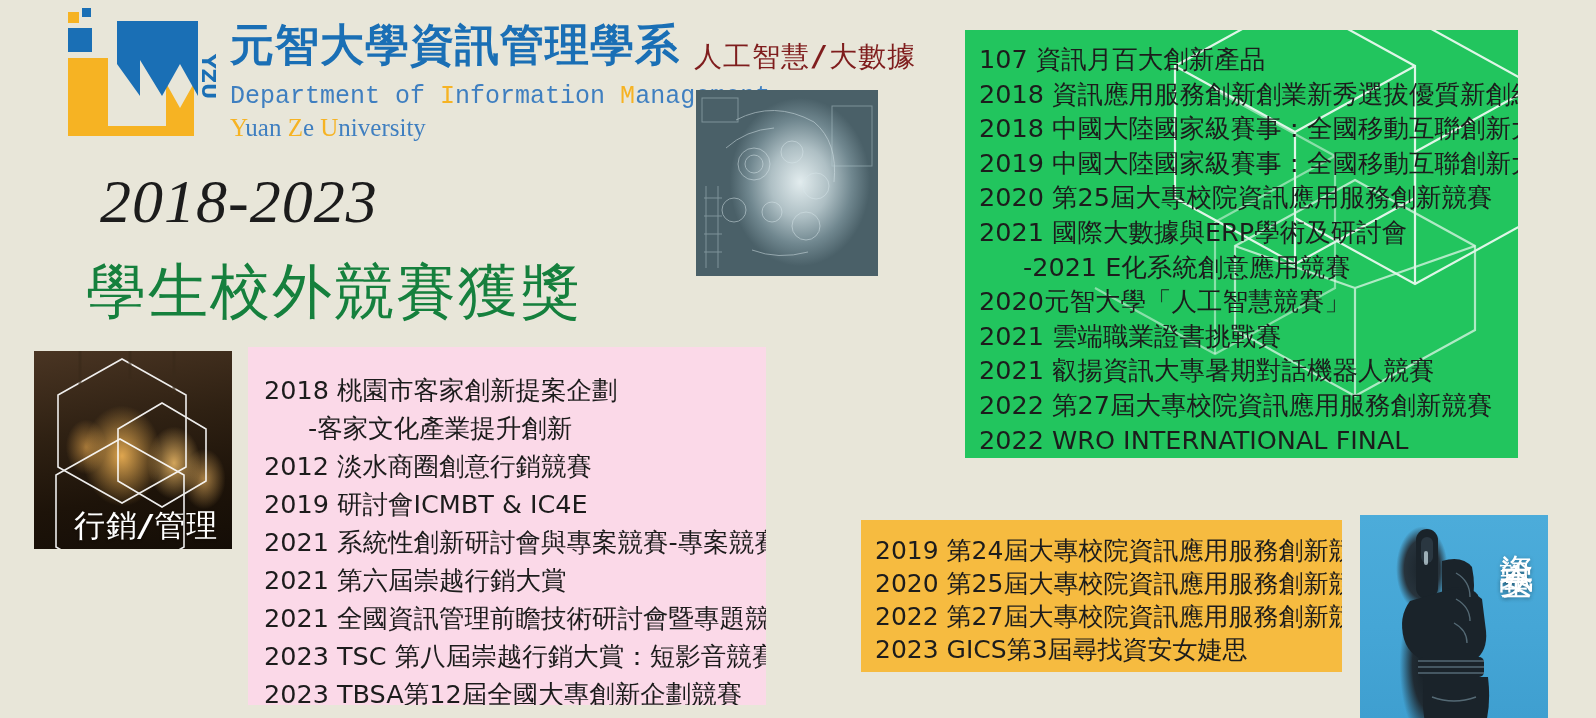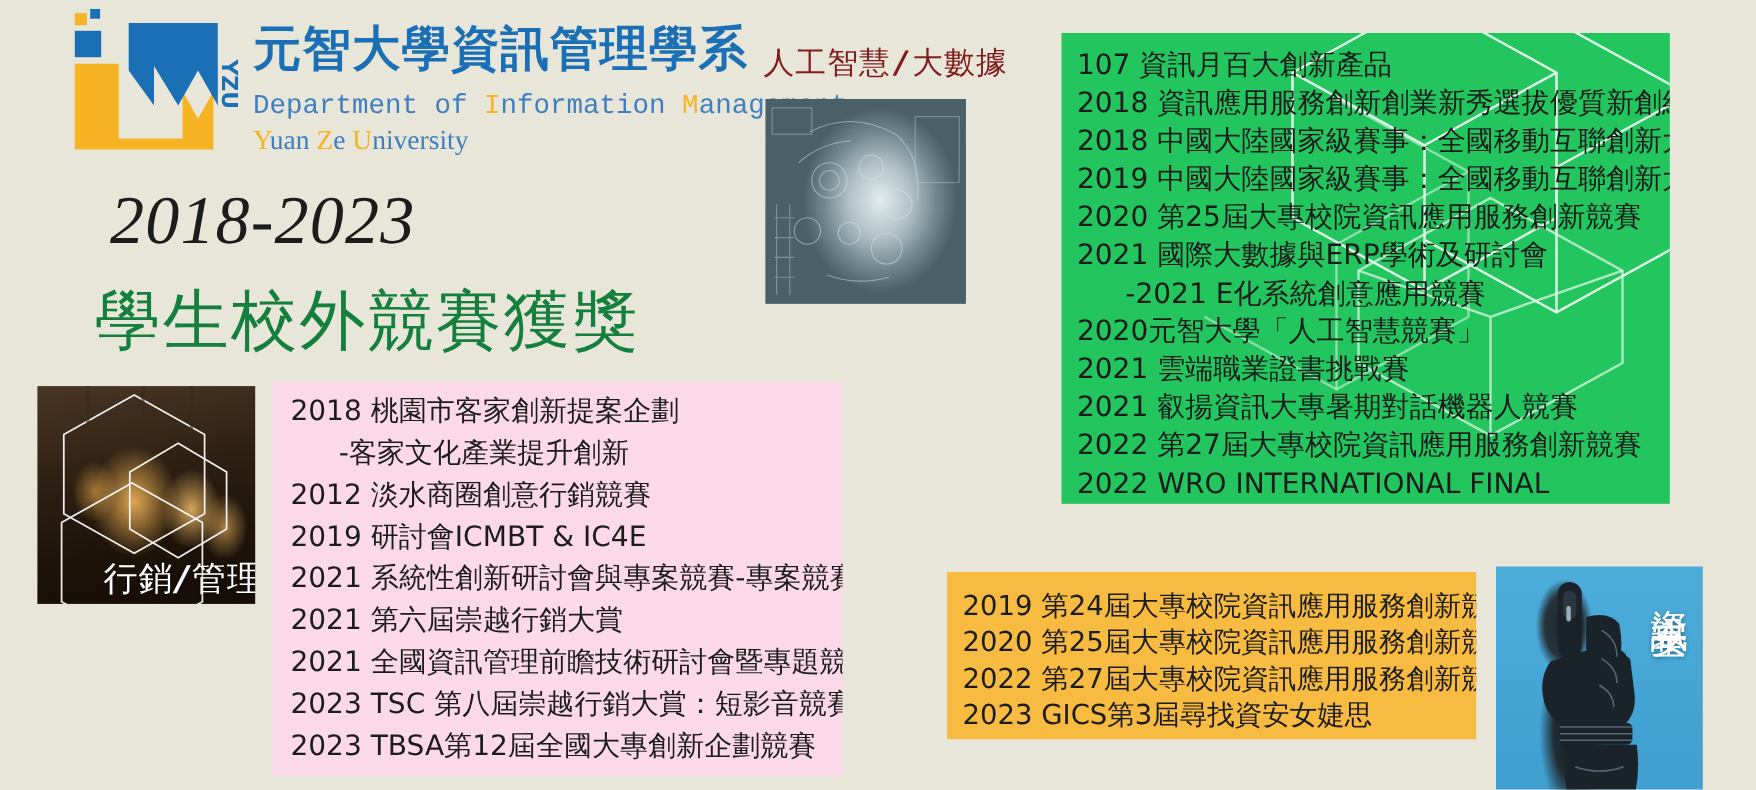--- a/index.html
+++ b/index.html
@@ -109,21 +109,21 @@
     width: 198px;
     height: 198px;
     background:
       radial-gradient(ellipse 55px 70px at 88px 105px, rgba(255,190,90,.85), rgba(255,160,50,0) 72%),
       radial-gradient(ellipse 38px 52px at 140px 112px, rgba(255,200,110,.80), rgba(255,170,60,0) 70%),
       radial-gradient(ellipse 30px 42px at 170px 128px, rgba(255,195,105,.6), rgba(255,170,60,0) 72%),
       radial-gradient(ellipse 28px 38px at 52px 96px, rgba(255,185,85,.55), rgba(255,160,50,0) 72%),
       linear-gradient(170deg, #4a3523 0%, #2f2113 38%, #1d1309 70%, #140d06 100%);
   }
   #tile-marketing .caption {
-    left: 60px;
+    left: 40px;
     bottom: 2px;
     font-size: 31px;
     letter-spacing: 1px;
   }
   #tile-marketing .slash {
     font-style: italic;
     font-weight: bold;
     padding: 0 2px;
   }
 
@@ -220,21 +220,21 @@
   #panel-ai li.indent { padding-left: 44px; }
 
   #panel-marketing {
     left: 248px;
     top: 347px;
     width: 518px;
     height: 358px;
     background: #fbd9e8;
   }
   #panel-marketing ul {
-    padding: 8px 0 0 16px;
+    padding: 24px 0 0 16px;
   }
   #panel-marketing li {
     font-size: 25.5px;
     line-height: 38px;
   }
   #panel-marketing li.indent { padding-left: 44px; }
 
   #panel-security {
     left: 861px;
     top: 520px;

